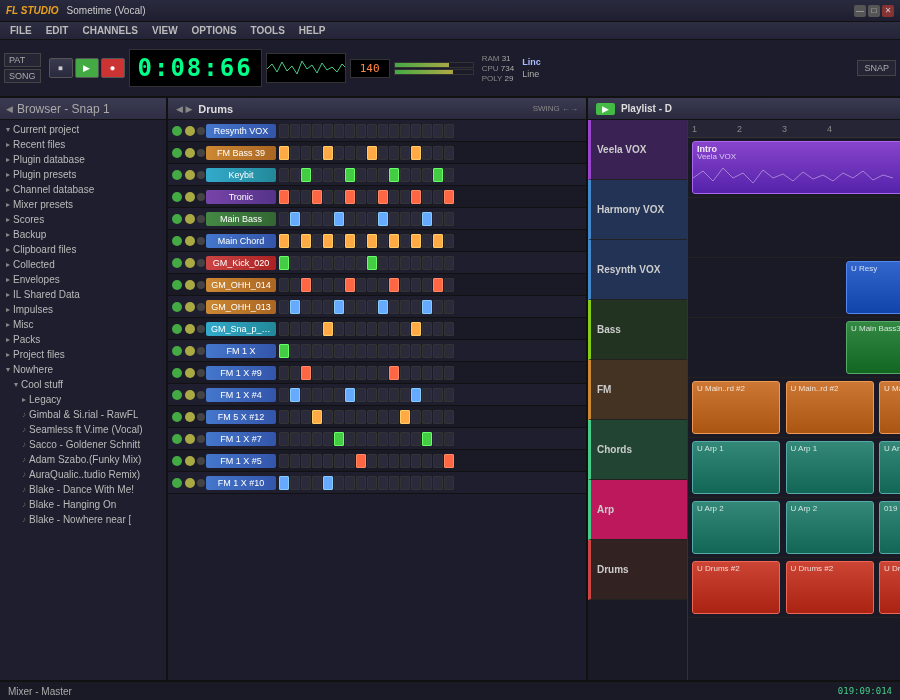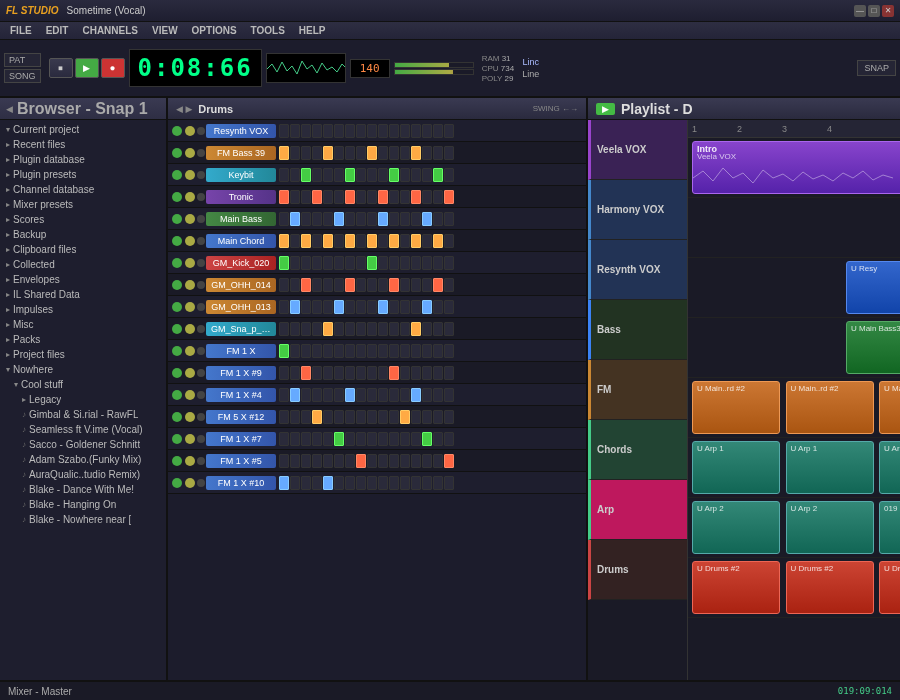--- a/index.html
+++ b/index.html
@@ -122,22 +122,22 @@
       background: linear-gradient(180deg, #3a3a52 0%, #2e2e44 100%);
       height: 22px;
       display: flex;
       align-items: center;
       padding: 0 6px;
       border-bottom: 1px solid #111;
       gap: 4px;
     }
     #browser-header .header-title {
       color: #aaa;
-      font-size: 16px;
-      font-weight: bold;
+      font-size: 12px;
+      font-weight: normal;
     }
 
     #browser-tree {
       flex: 1;
       overflow-y: auto;
       overflow-x: hidden;
       padding: 2px 0;
     }
     #browser-tree::-webkit-scrollbar { width: 8px; }
     #browser-tree::-webkit-scrollbar-track { background: #1a1a28; }
@@ -269,21 +269,21 @@
       background: linear-gradient(180deg, #3a3a52 0%, #2a2a3e 100%);
       height: 22px;
       display: flex;
       align-items: center;
       padding: 0 8px;
       border-bottom: 1px solid #111;
       gap: 6px;
     }
     .playlist-title {
       color: #ddd;
-      font-size: 14px;
+      font-size: 10px;
       font-weight: bold;
     }
     .playlist-btn {
       background: #44bb44;
       color: #fff;
       border: none;
       padding: 1px 6px;
       font-size: 9px;
       cursor: pointer;
       border-radius: 2px;
@@ -309,21 +309,21 @@
       align-items: center;
       padding: 0 6px;
       color: #ccc;
       font-size: 10px;
       font-weight: bold;
       cursor: pointer;
     }
     .track-label.veela { background: #3a2255; border-left: 3px solid #9944cc; }
     .track-label.harmony { background: #223355; border-left: 3px solid #4488cc; }
     .track-label.resynth { background: #223355; border-left: 3px solid #4488cc; }
-    .track-label.bass { background: #223322; border-left: 3px solid #3b82f6; }
+    .track-label.bass { background: #223322; border-left: 3px solid #84cc16; }
     .track-label.fm { background: #443322; border-left: 3px solid #cc8833; }
     .track-label.chords { background: #224433; border-left: 3px solid #44cc88; }
     .track-label.arp { background: #be185d; border-left: 3px solid #44cc88; }
     .track-label.drums { background: #332222; border-left: 3px solid #cc4444; }
 
     #playlist-content {
       flex: 1;
       overflow: hidden;
       position: relative;
     }
@@ -535,21 +535,21 @@
     </div>
     <div>
       <span>CPU </span><span style="color:#aaa;">734</span>
     </div>
     <div>
       <span>POLY </span><span style="color:#aaa;">29</span>
     </div>
   </div>
 
   <div style="display:flex;flex-direction:column;gap:2px;margin-left:4px;font-size:9px;">
-    <span style="color:#aabbff;font-weight:normal;text-align:center;">Linc</span>
+    <span style="color:#aabbff;font-weight:bold;text-align:center;">Linc</span>
     <span style="color:#aaa;">Line</span>
   </div>
 
   <div style="margin-left:auto;background:#252535;border:1px solid #444;padding:2px 6px;font-size:9px;color:#aaa;">
     SNAP
   </div>
 </div>
 
 <div id="main-layout">
 

